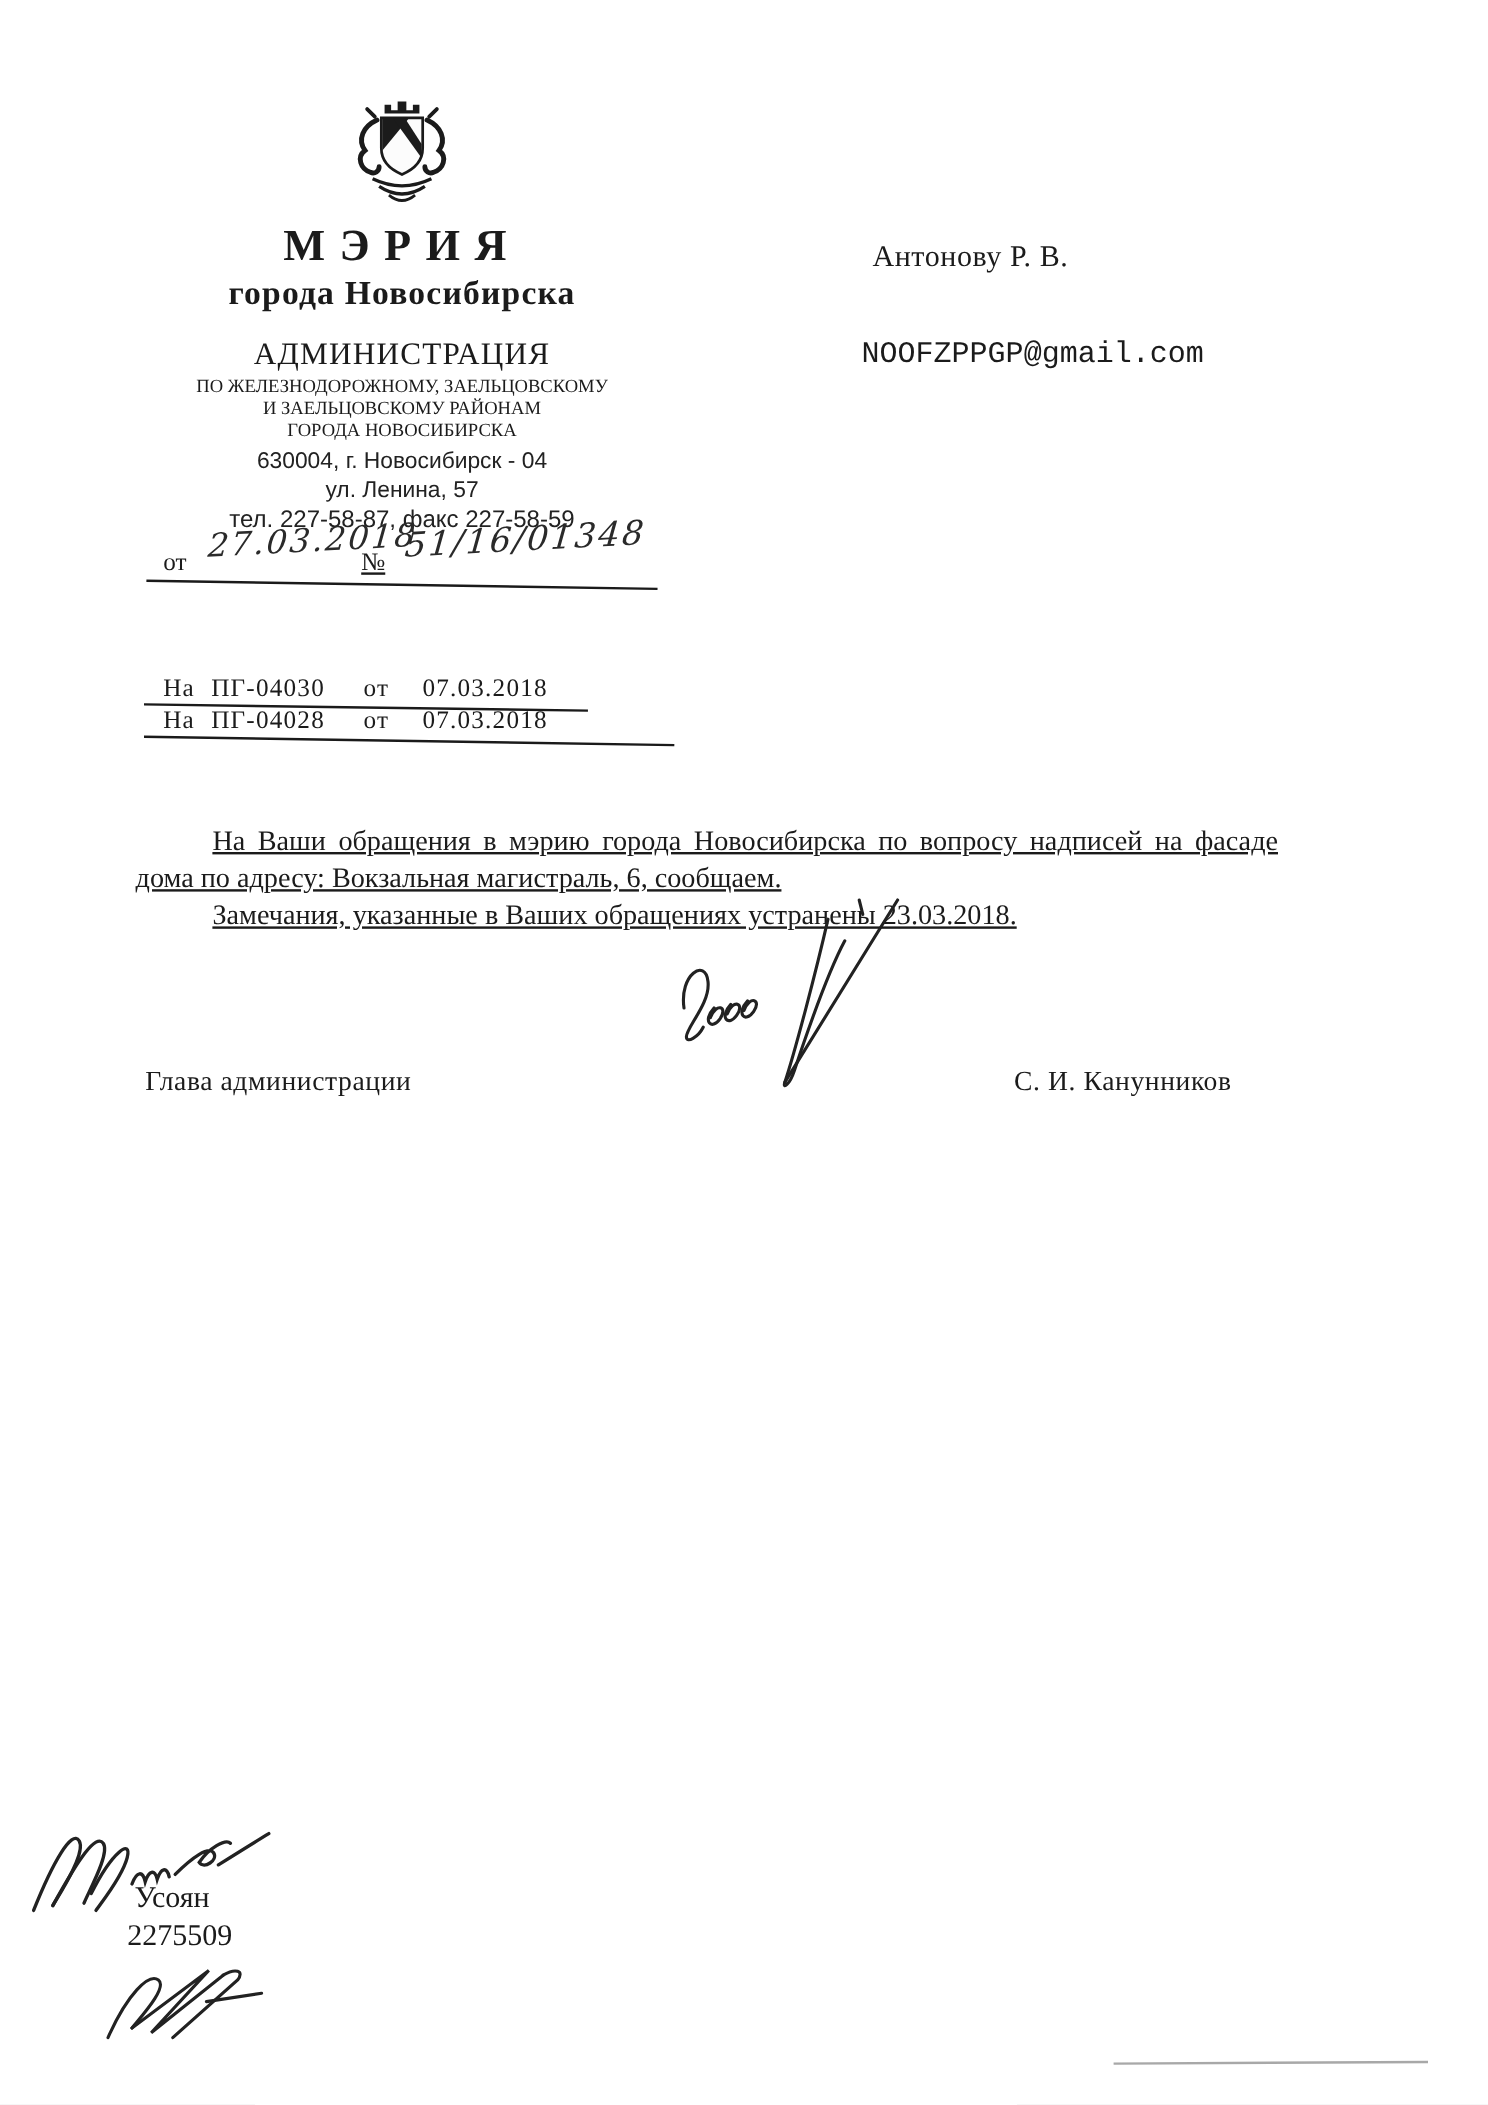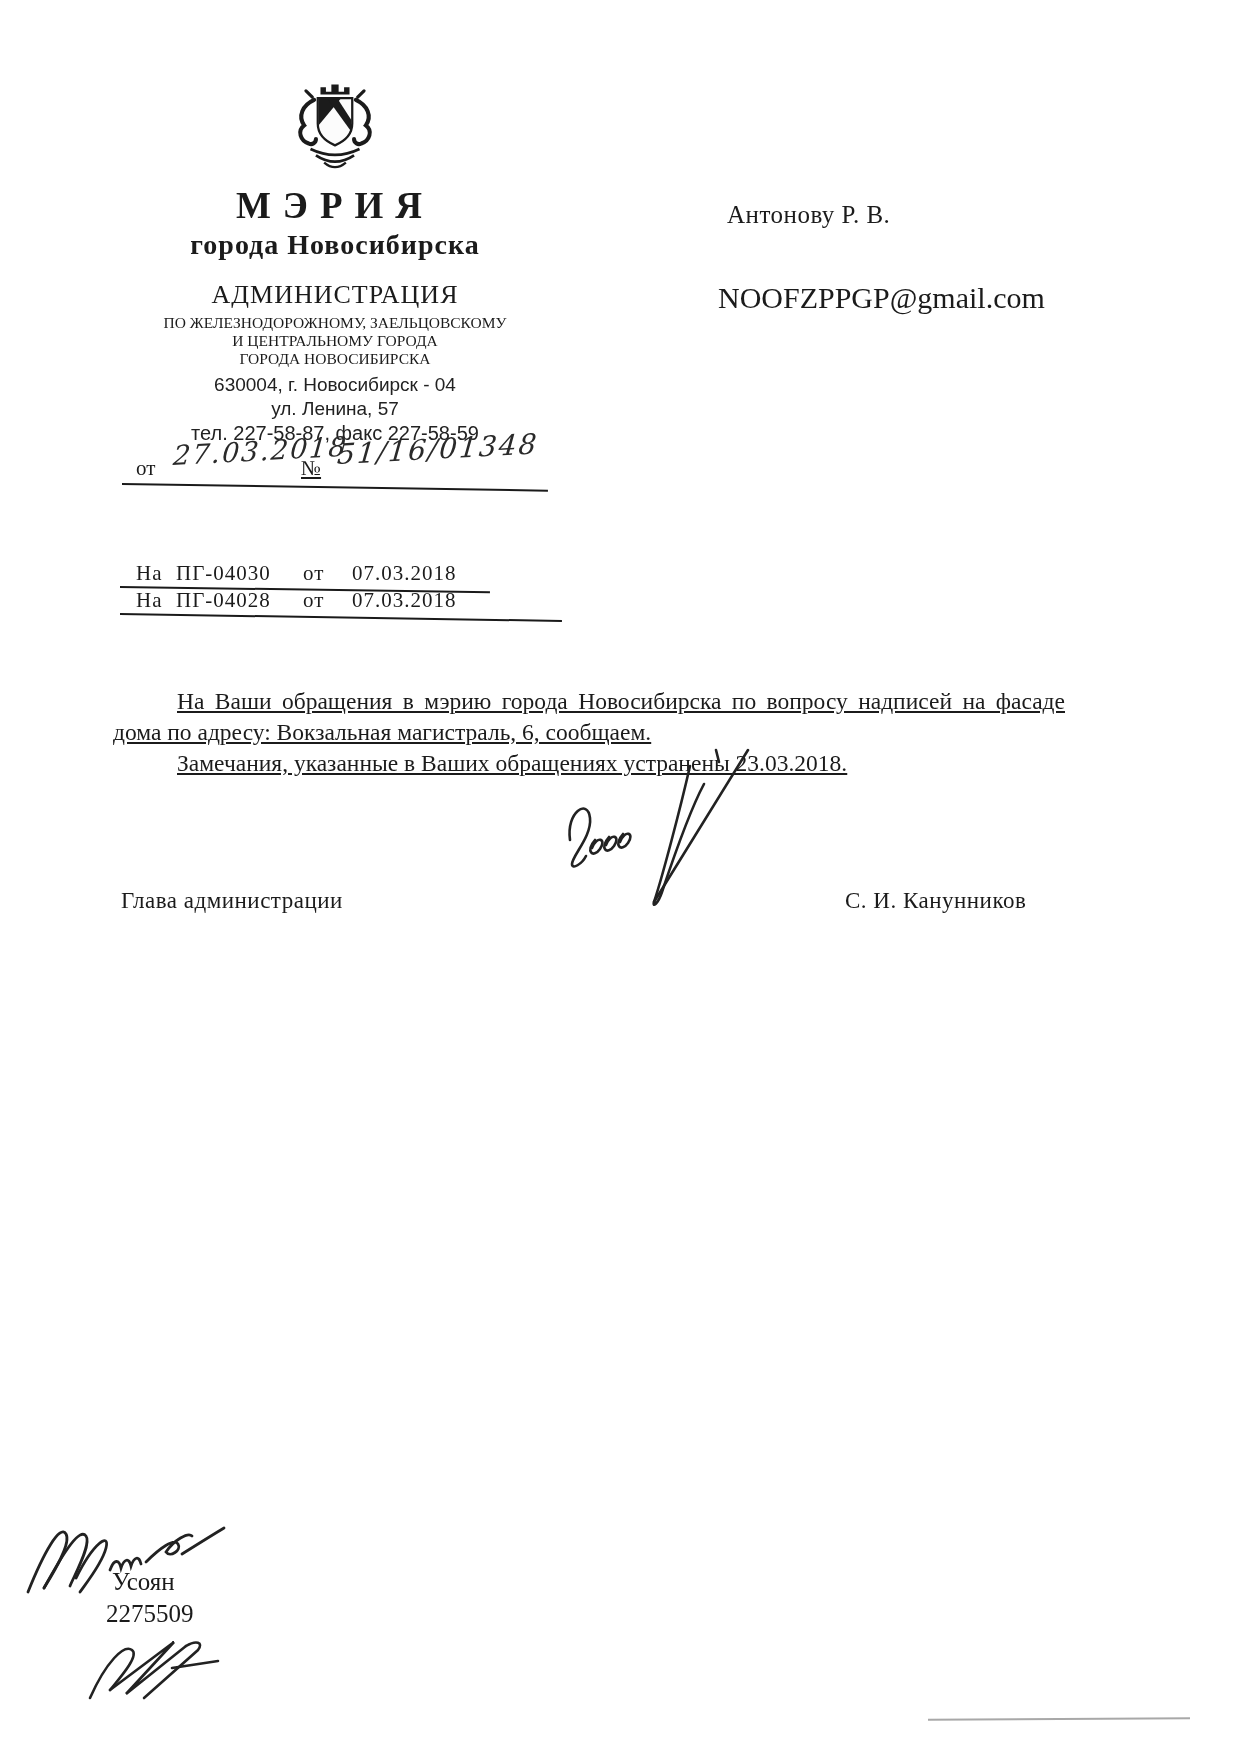--- a/index.html
+++ b/index.html
@@ -20,21 +20,21 @@
   .addr{font-size:19px;line-height:24px;margin-top:5px;color:#222;}
   .phone{font-size:20px;color:#222;}
   .hand{
     font-family:"DejaVu Serif",serif;font-style:italic;color:#2a2a2a;
     letter-spacing:2px;transform:rotate(-3deg) skewX(-8deg);transform-origin:left bottom;
     white-space:nowrap;
   }
   .rule{position:absolute;background:#1a1a1a;height:2px;transform-origin:left center;}
   .ref-text{font-size:21px;letter-spacing:1px;white-space:pre;}
   .recipient{font-size:25px;letter-spacing:0.5px;}
-  .email{font-size:30px;}
+  .email{font-size:25px;font-family:Liberation Mono, monospace;}
   .body-text{
     left:113px;top:686px;width:952px;font-size:23.5px;line-height:31px;
     text-align:justify;
   }
   .body-text p{margin:0;text-indent:64px;text-decoration:underline;}
   .sig-label{font-size:23px;letter-spacing:0.5px;}
   .executor-name{font-size:25px;}
   .barcode-digits{
     font-family:"DejaVu Sans Mono","Liberation Mono",monospace;
     font-size:14px;letter-spacing:3px;white-space:pre;color:#111;margin-top:-6px;
@@ -74,21 +74,21 @@
 
     <div class="serif org-title">МЭРИЯ</div>
     <div class="serif org-subtitle">города Новосибирска</div>
 
     <div class="serif division">
       <div>АДМИНИСТРАЦИЯ</div>
     </div>
 
     <div class="serif division-detail">
       <div>ПО ЖЕЛЕЗНОДОРОЖНОМУ, ЗАЕЛЬЦОВСКОМУ</div>
-      <div>И ЦЕНТРАЛЬНОМУ ГОРОДА</div>
+      <div>И ЗАЕЛЬЦОВСКОМУ РАЙОНАМ</div>
       <div>ГОРОДА НОВОСИБИРСКА</div>
     </div>
 
     <div class="sans addr">
       <div>630004, г. Новосибирск - 04</div>
       <div>ул. Ленина, 57</div>
       <div class="phone">тел. 227-58-87, факс 227-58-59</div>
     </div>
   </div>
 

